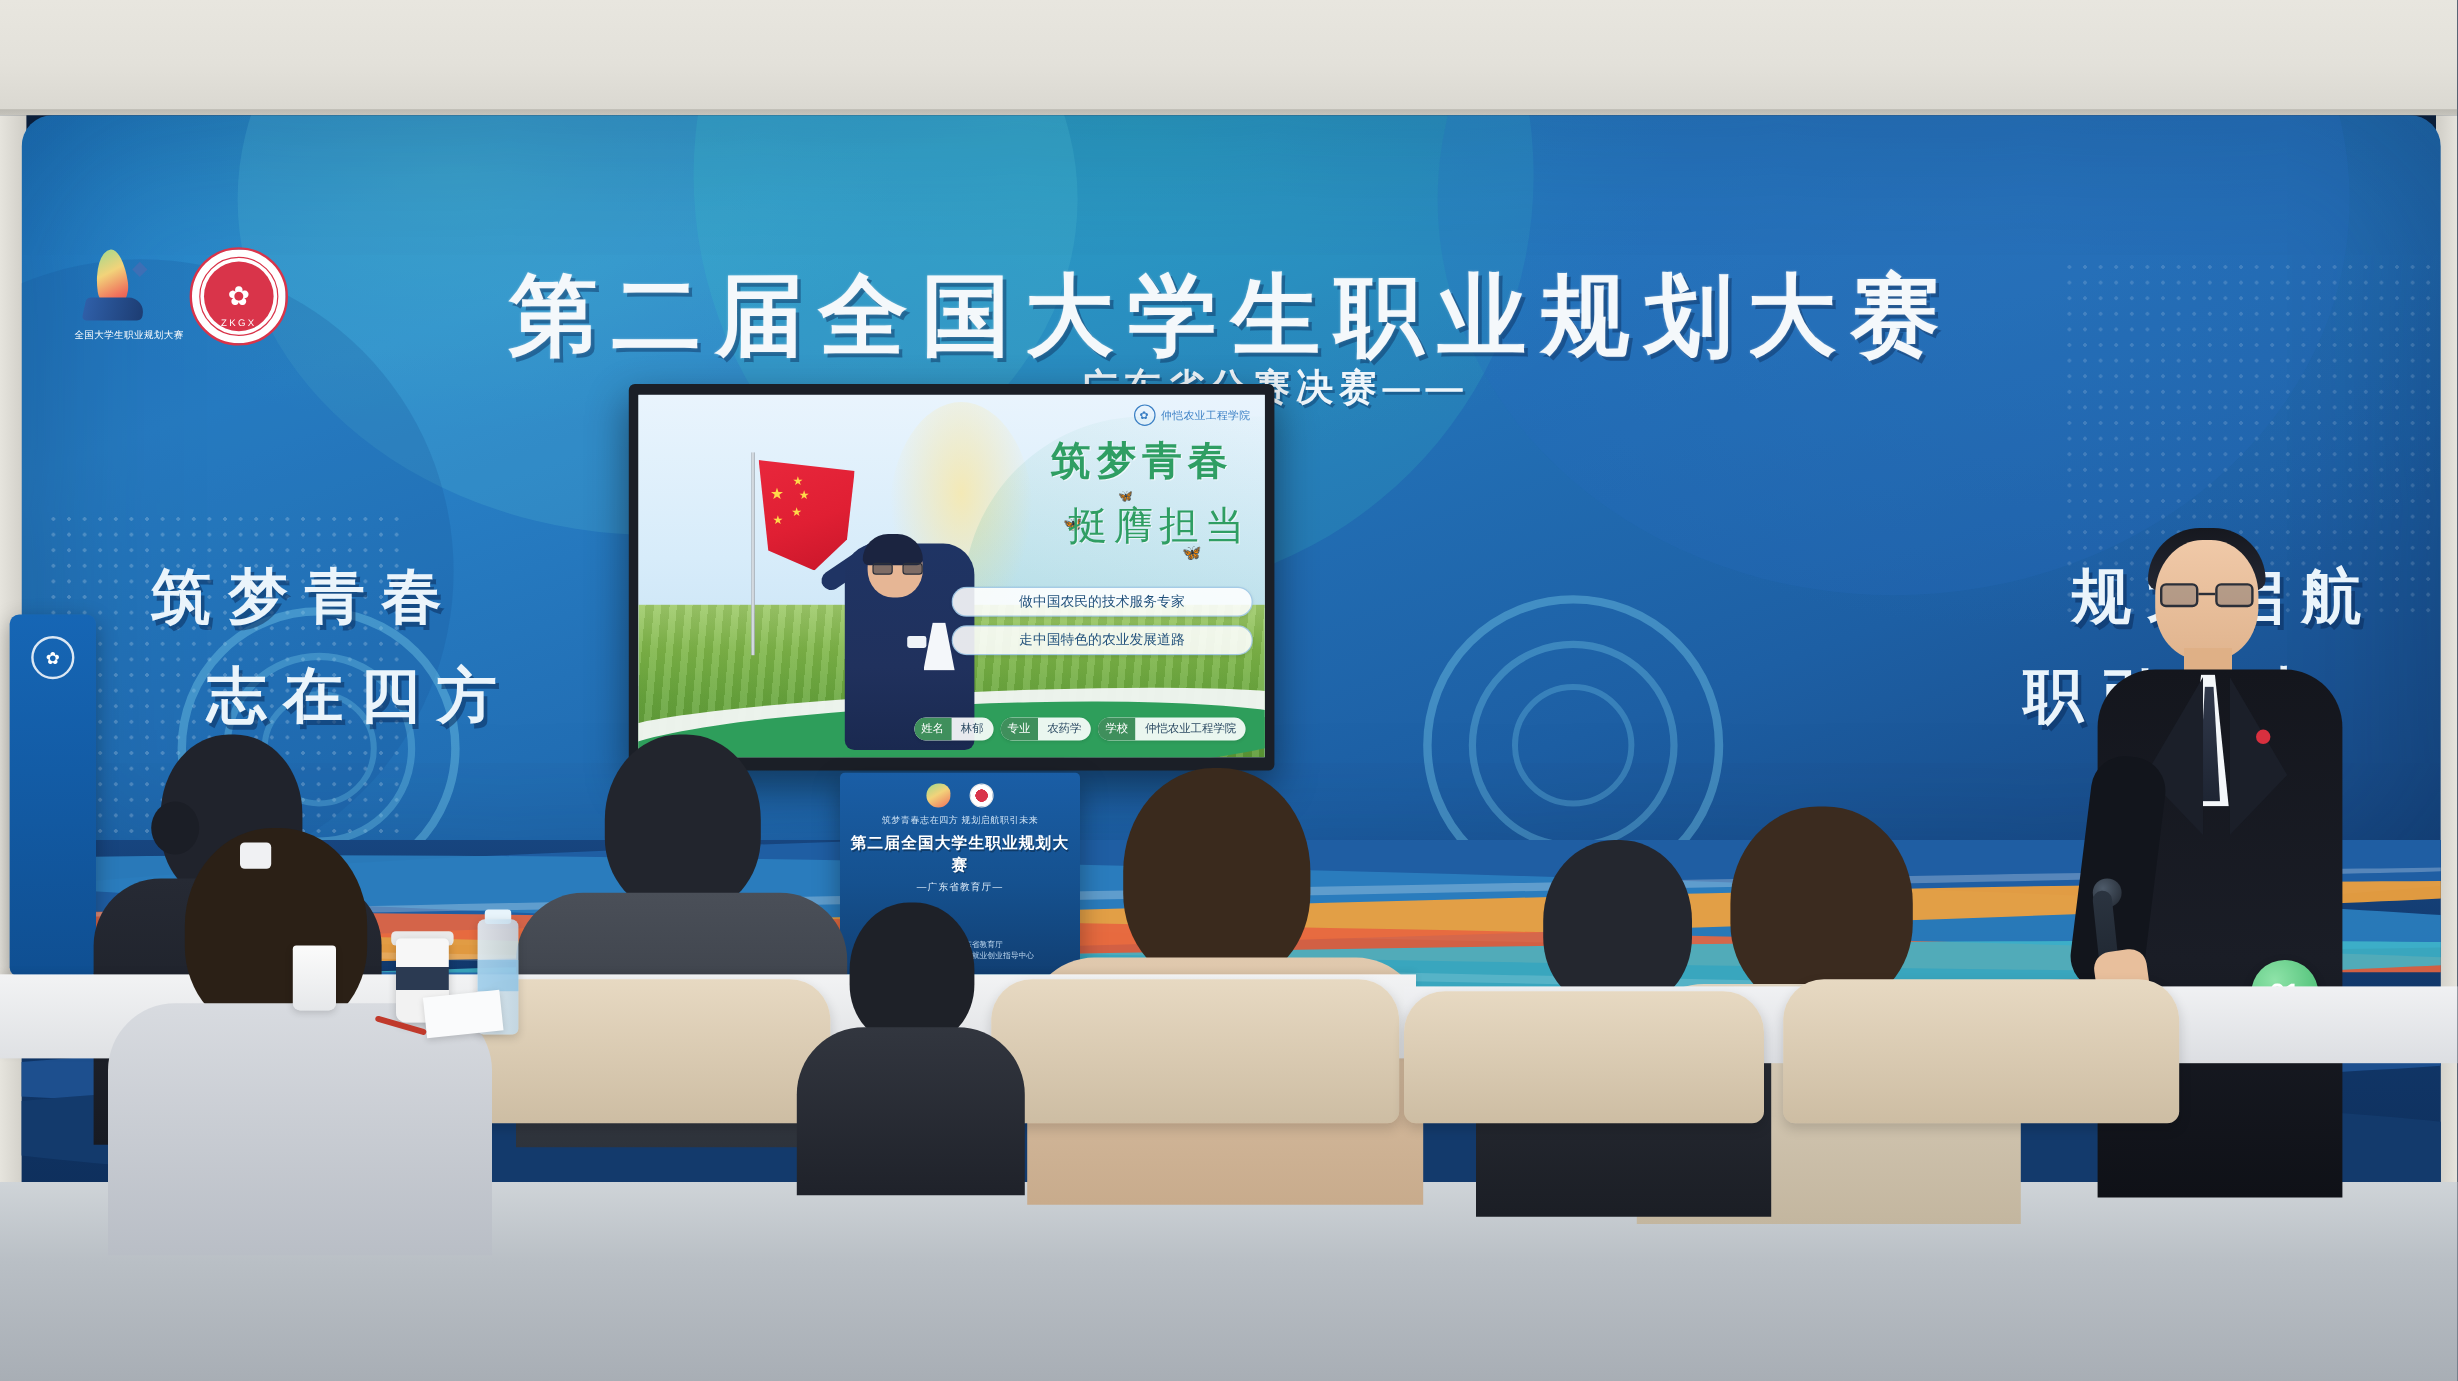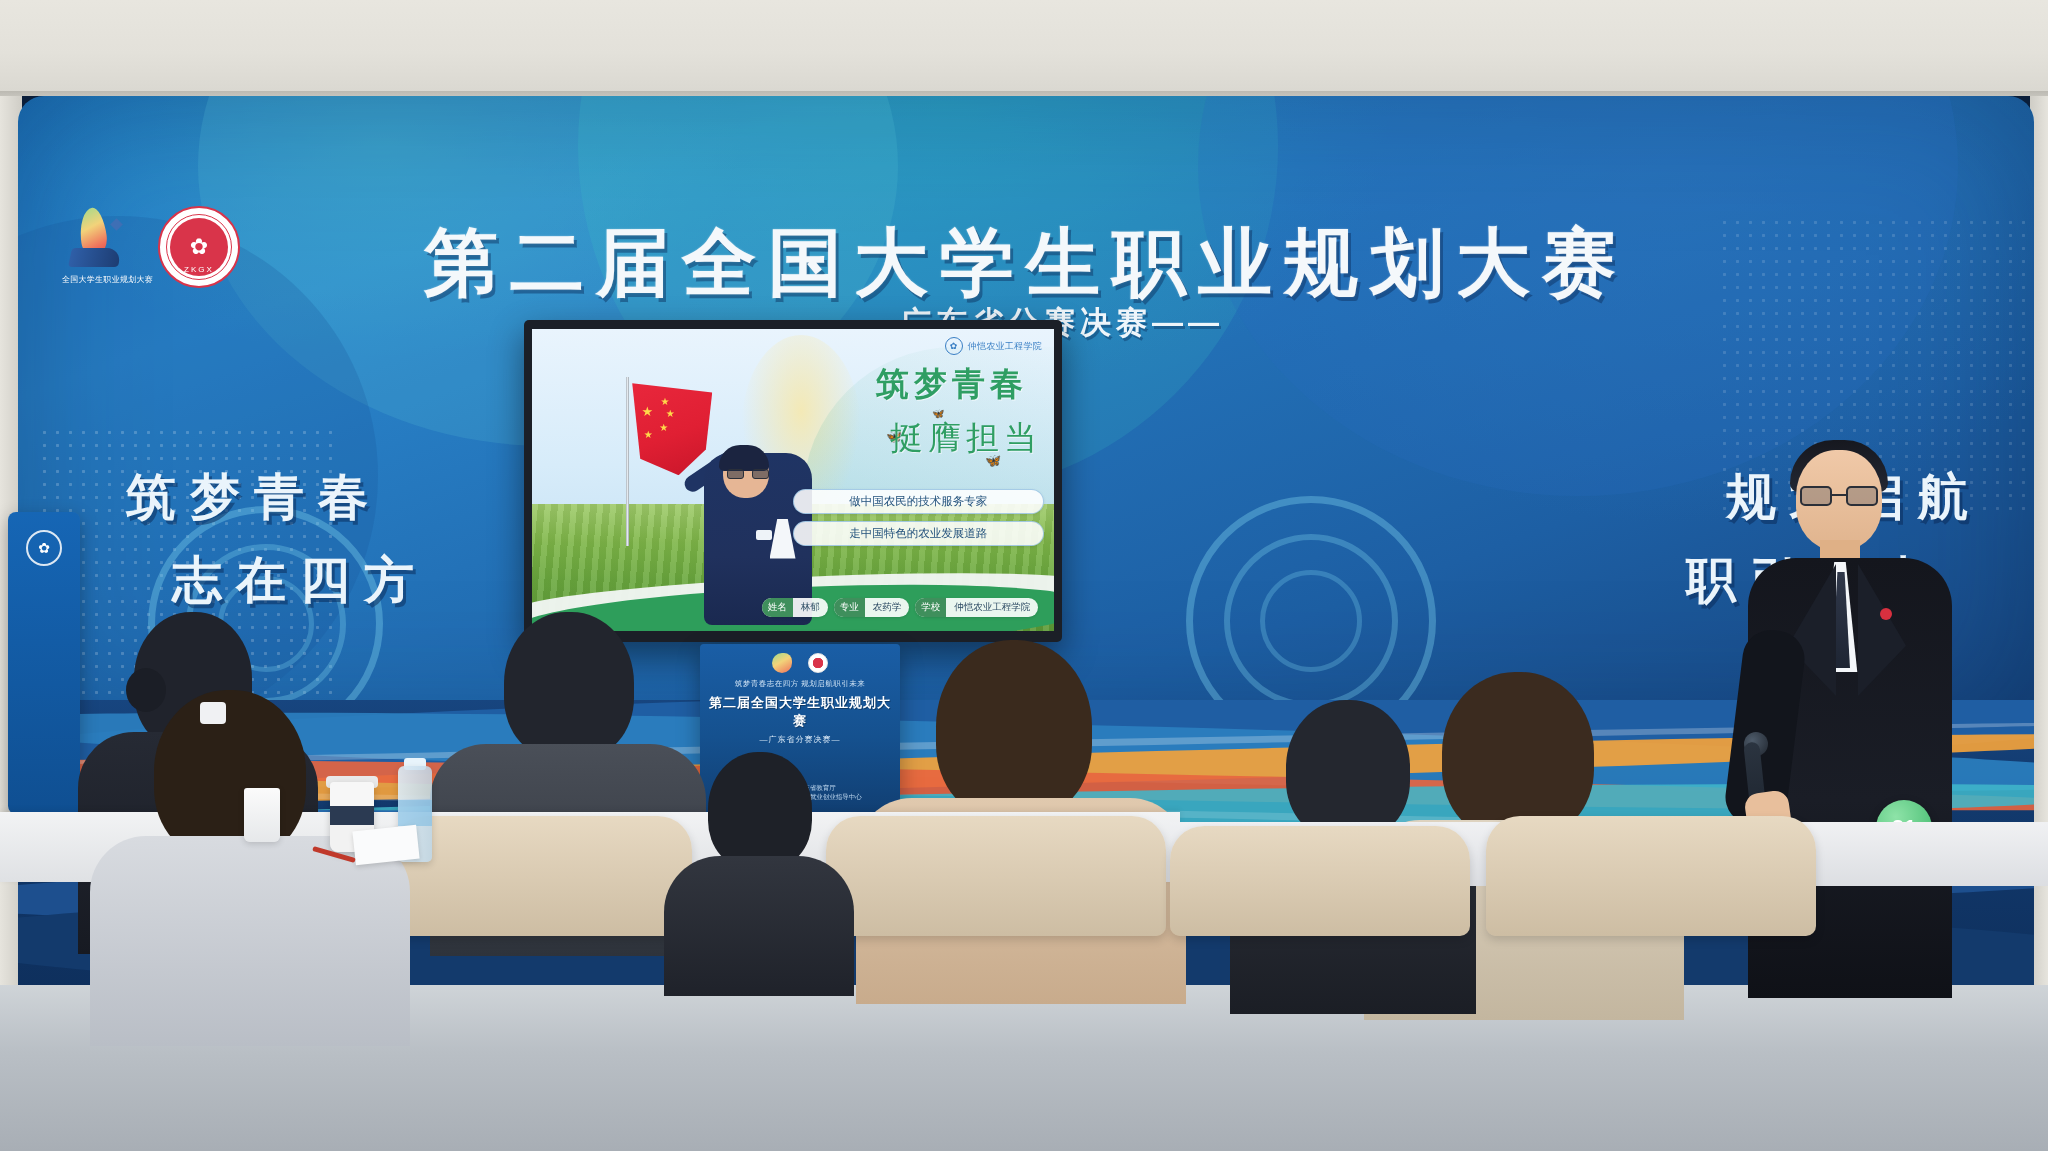--- a/index.html
+++ b/index.html
@@ -456,21 +456,21 @@
     </div>
   </div>
 
   <div class="podium">
     <div class="podium-logos">
       <div class="pl alt"></div>
       <div class="pl"></div>
     </div>
     <div class="p-small">筑梦青春志在四方    规划启航职引未来</div>
     <div class="p-title">第二届全国大学生职业规划大赛</div>
-    <div class="p-sub">—广东省分赛决赛—</div>
+    <div class="p-sub">—广东省教育厅—</div>
     <div class="p-foot">
       <div>指导单位：广东省教育厅</div>
       <div>主办单位：广东省大学生就业创业指导中心</div>
     </div>
   </div>
 
   <div class="speaker">
     <div class="sp-hair"></div>
     <div class="sp-head"></div>
     <div class="sp-glass">

